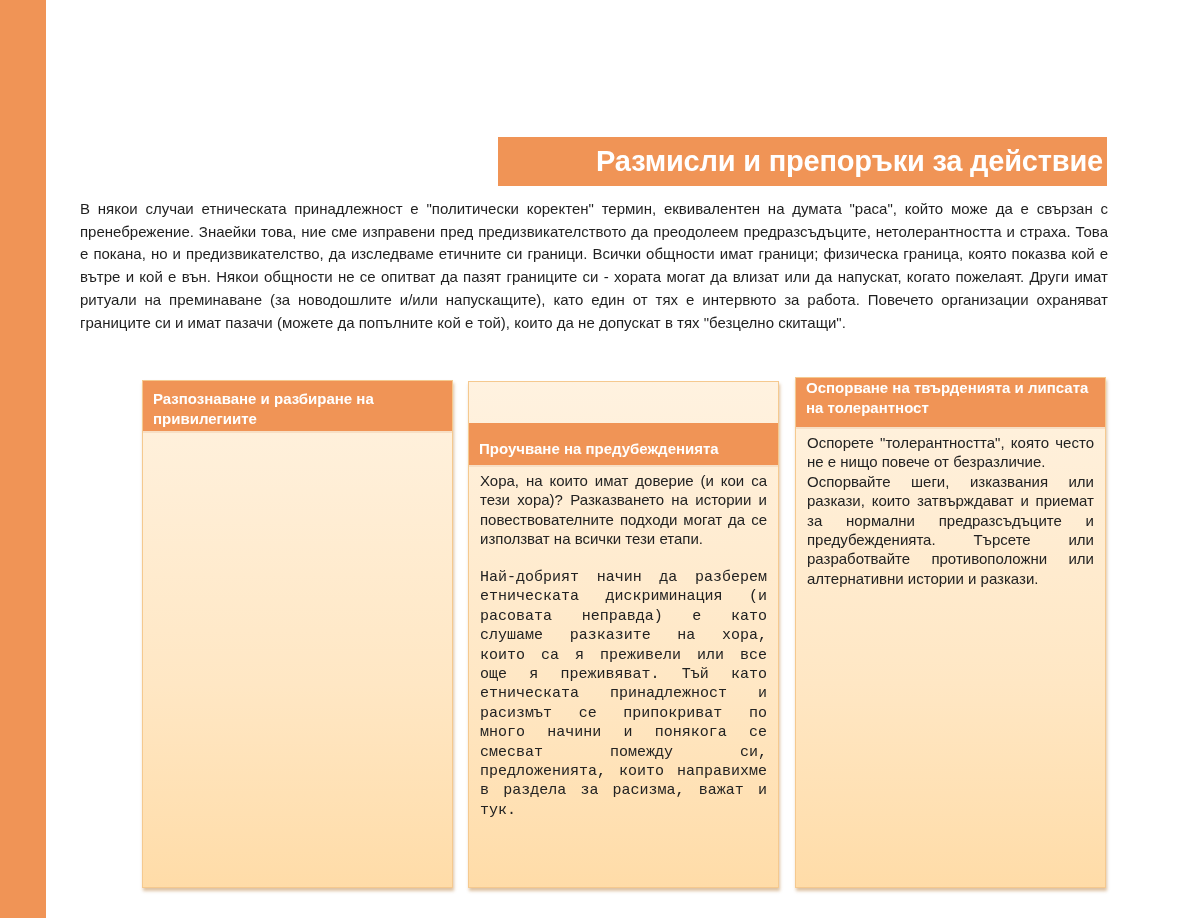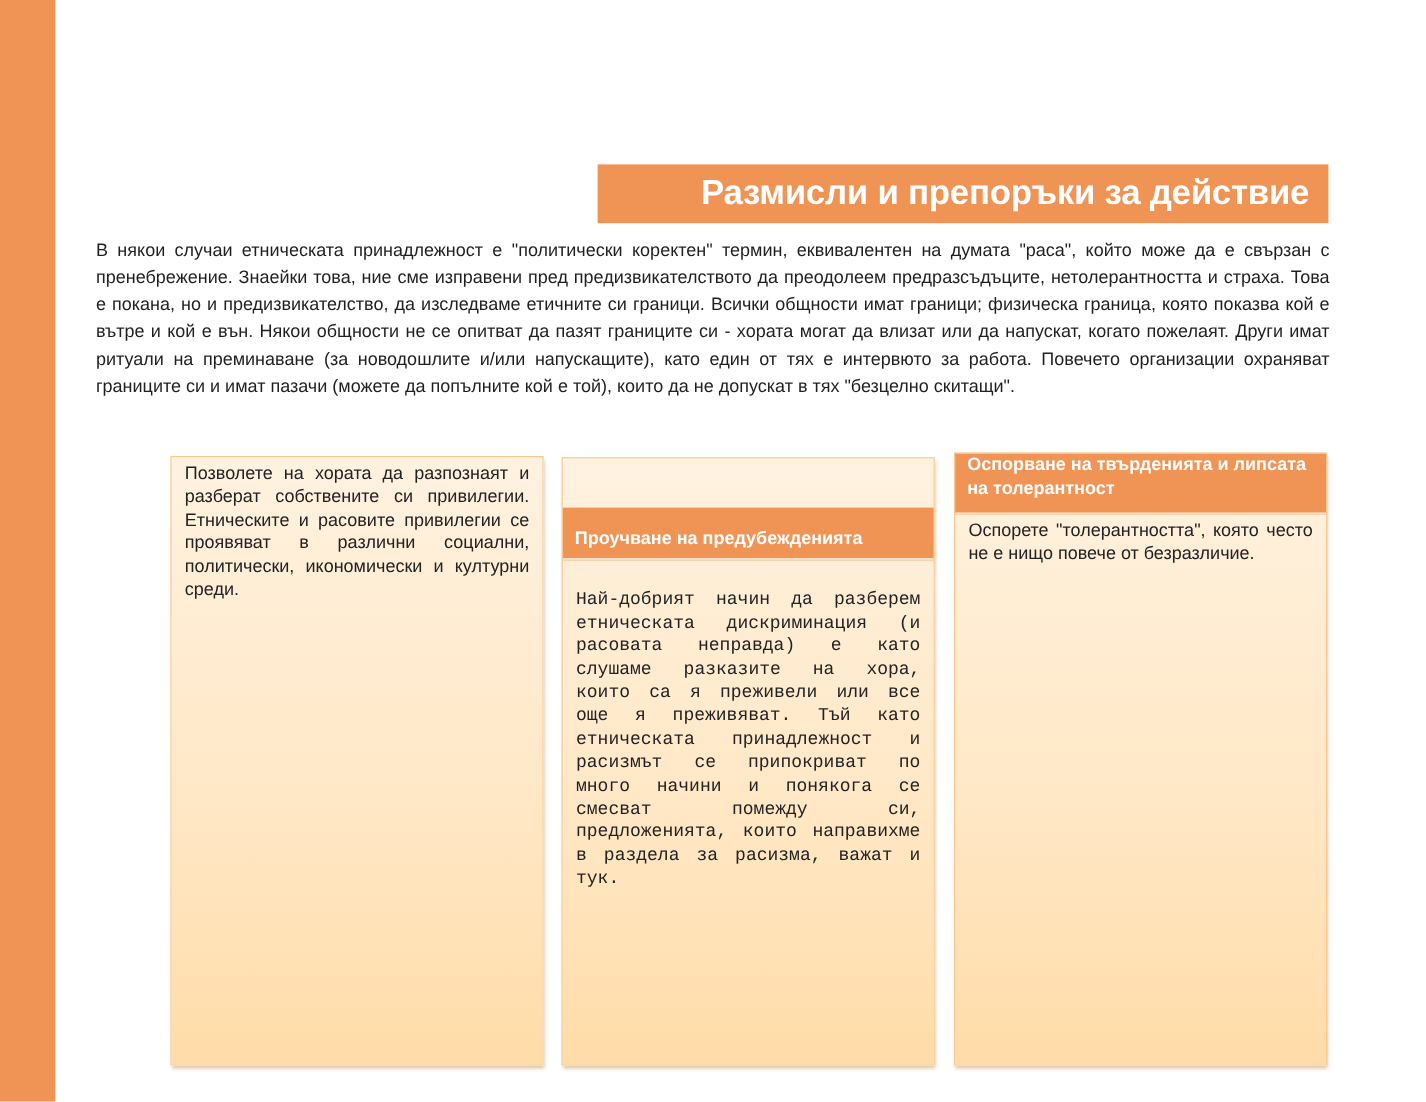--- a/index.html
+++ b/index.html
@@ -14,21 +14,21 @@
     background: #f09456;
   }
   .title-banner {
     position: absolute; left: 498px; top: 137px; width: 609px; height: 49px;
     background: #f09456;
     box-sizing: border-box;
     padding-right: 0px;
     display: flex; align-items: center; justify-content: flex-end;
   }
   .title-banner h1 {
-    margin: 16px; color: #ffffff; font-weight: bold; font-size: 29px;
+    margin: 4px; color: #ffffff; font-weight: bold; font-size: 29px;
     letter-spacing: -0.2px; white-space: nowrap;
   }
   .intro {
     position: absolute; left: 80px; top: 198px; width: 1028px;
     font-size: 15px; line-height: 22.7px; text-align: justify;
     color: #1f1f1f; margin: 0;
   }
   .card {
     position: absolute; top: 380px;
     width: 311px;
@@ -62,30 +62,30 @@
 
 <div class="side-bar"></div>
 
 <div class="title-banner">
   <h1>Размисли и препоръки за действие</h1>
 </div>
 
 <p class="intro">В някои случаи етническата принадлежност е "политически коректен" термин, еквивалентен на думата "раса", който може да е свързан с пренебрежение. Знаейки това, ние сме изправени пред предизвикателството да преодолеем предразсъдъците, нетолерантността и страха. Това е покана, но и предизвикателство, да изследваме етичните си граници. Всички общности имат граници; физическа граница, която показва кой е вътре и кой е вън. Някои общности не се опитват да пазят границите си - хората могат да влизат или да напускат, когато пожелаят. Други имат ритуали на преминаване (за новодошлите и/или напускащите), като един от тях е интервюто за работа. Повечето организации охраняват границите си и имат пазачи (можете да попълните кой е той), които да не допускат в тях "безцелно скитащи".</p>
 
 <div class="card card-1">
-  <div class="card-body">
-    <p>Позволете на хората да разпознаят и разберат собствените си привилегии. Етническите и расовите привилегии се проявяват в различни социални, политически, икономически и културни среди.</p>
-  </div>
+  <div class="card-head">Разпознаване и разбиране на привилегиите</div>
 </div>
 
 <div class="card card-2">
   <div class="card-head">Проучване на предубежденията</div>
   <div class="card-body">
+    <p>Хора, на които имат доверие (и кои са тези хора)? Разказването на истории и повествователните подходи могат да се използват на всички тези етапи.</p>
     <p class="gap">Най-добрият начин да разберем етническата дискриминация (и расовата неправда) е като слушаме разказите на хора, които са я преживели или все още я преживяват. Тъй като етническата принадлежност и расизмът се припокриват по много начини и понякога се смесват помежду си, предложенията, които направихме в раздела за расизма, важат и тук.</p>
   </div>
 </div>
 
 <div class="card card-3">
   <div class="card-head">Оспорване на твърденията и липсата на толерантност</div>
   <div class="card-body">
     <p>Оспорете "толерантността", която често не е нищо повече от безразличие.</p>
+    <p>Оспорвайте шеги, изказвания или разкази, които затвърждават и приемат за нормални предразсъдъците и предубежденията. Търсете или разработвайте противоположни или алтернативни истории и разкази.</p>
   </div>
 </div>
 
 </body></html>

